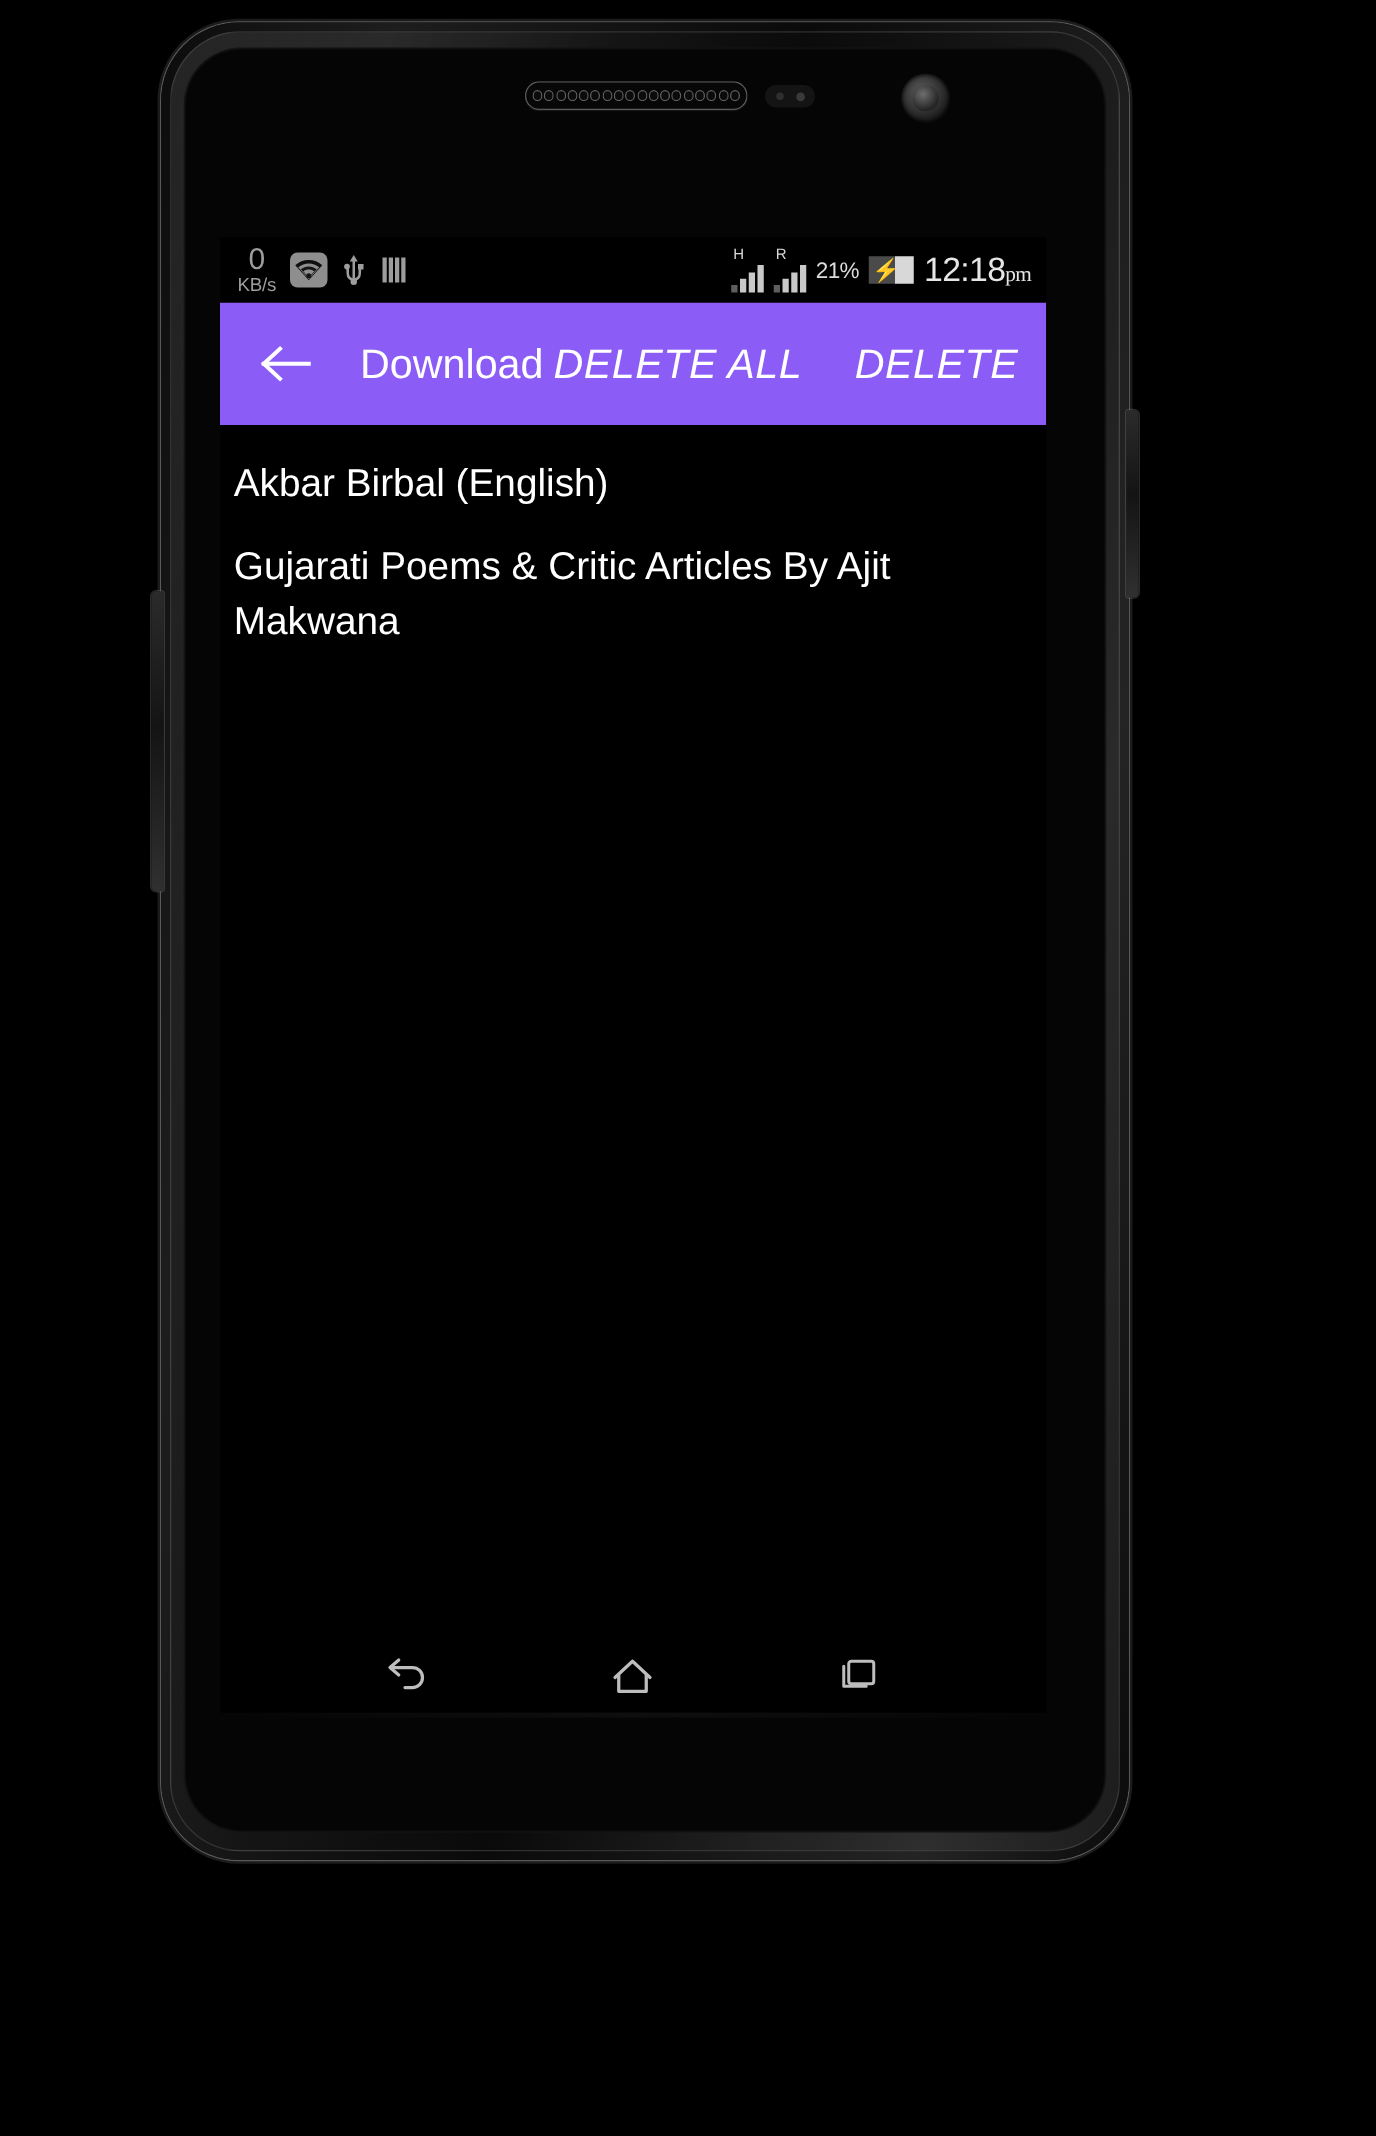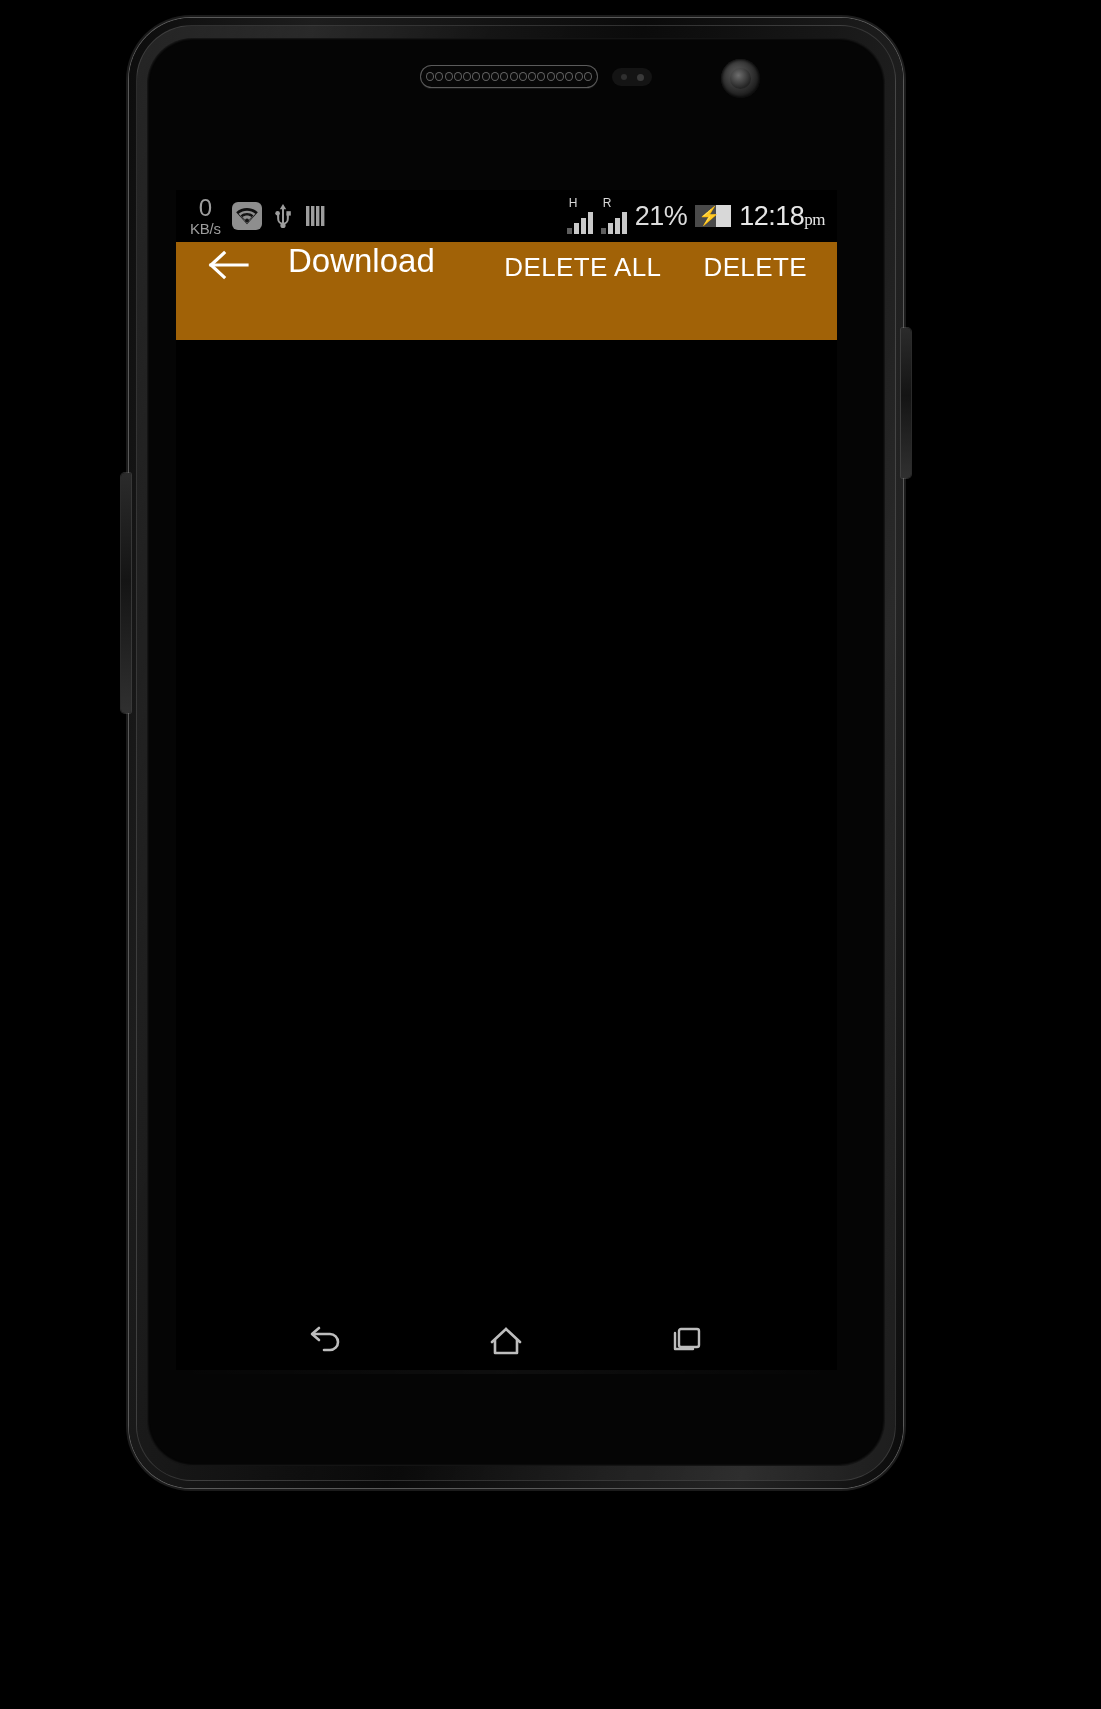--- a/index.html
+++ b/index.html
@@ -185,62 +185,64 @@
     color: #d9d9d9;
     line-height: 1;
   }
   .sig-bars { display:flex; align-items:flex-end; gap:2px; height: 22px; margin-top: 12px; }
   .sig-bars i { display:block; width:5px; background:#c9c9c9; }
   .sig-bars i.b1 { height:6px;  background:#5e5e5e; }
   .sig-bars i.b2 { height:11px; background:#c9c9c9; }
   .sig-bars i.b3 { height:16px; background:#c9c9c9; }
   .sig-bars i.b4 { height:22px; background:#c9c9c9; }
 
-  #battery-pct { font-size: 27px; color: #dcdcdc; letter-spacing: -0.5px; }
+  #battery-pct { font-size: 18px; color: #dcdcdc; letter-spacing: -0.5px; }
   .batt-icon {
     width: 36px; height: 22px;
     position: relative;
     background: linear-gradient(90deg, #4a4a4a 0 58%, #d8d8d8 58% 100%);
     display:flex; align-items:center; justify-content:center;
   }
   .batt-icon .bolt { font-size: 18px; color: #1a1a1a; line-height:1; transform: translateX(-4px); }
   #clock { font-size: 27px; color: #e6e6e6; letter-spacing:-0.5px; }
   #clock .ampm { font-size: 17px; font-family: Liberation Serif, serif; }
 
   
   #action-bar {
     height: 98px;
-    background: #a16207;
-    display: flex;
+    background: #8b5cf6;
+    display: flex;
+    align-items: center;
     padding: 0 22px 0 30px;
     box-sizing: border-box;
     gap: 0;
   }
   #back-arrow {
     width: 46px; height: 46px;
     display:flex; align-items:center; justify-content:center;
     cursor: pointer;
     flex: 0 0 auto;
   }
   #ab-title {
     font-size: 33px;
     color: #ffffff;
     margin-left: 36px;
     flex: 1 1 auto;
     font-weight: 400;
     white-space: nowrap;
   }
   .ab-action {
-    font-size: 26px;
+    font-size: 33px;
     color: #ffffff;
     letter-spacing: 0.4px;
     white-space: nowrap;
     cursor: pointer;
     padding: 10px 8px;
     flex: 0 0 auto;
+    font-style: italic;
   }
   #act-delete-all { margin-right: 26px; }
 
   
   #list {
     background: #000000;
     height: 972px;
     padding-top: 14px;
     box-sizing: border-box;
   }
@@ -394,20 +396,24 @@
         <svg width="42" height="30" viewBox="0 0 42 30">
           <path d="M3 15 H39" stroke="#ffffff" stroke-width="3.2" fill="none" stroke-linecap="square"></path>
           <path d="M16 3 L3 15 L16 27" stroke="#ffffff" stroke-width="3.2" fill="none" stroke-linecap="square" stroke-linejoin="miter"></path>
         </svg>
       </div>
       <div id="ab-title">Download</div>
       <div class="ab-action" id="act-delete-all">DELETE ALL</div>
       <div class="ab-action" id="act-delete">DELETE</div>
     </div>
 
+    <div id="list">
+      <div class="list-item">Akbar Birbal (English)</div>
+      <div class="list-item">Gujarati Poems &amp; Critic Articles By Ajit Makwana</div>
+    </div>
 
     <div id="nav-bar">
       <div class="nav-btn">
         <svg width="40" height="34" viewBox="0 0 40 34">
           <path d="M8 10 H24 a8 8 0 0 1 0 16 H18" stroke="#bdbdbd" stroke-width="2.6" fill="none" stroke-linecap="round"></path>
           <path d="M13 4 L6 10 L13 16" stroke="#bdbdbd" stroke-width="2.6" fill="none" stroke-linecap="round" stroke-linejoin="round"></path>
         </svg>
       </div>
       <div class="nav-btn">
         <svg width="36" height="32" viewBox="0 0 36 32">

